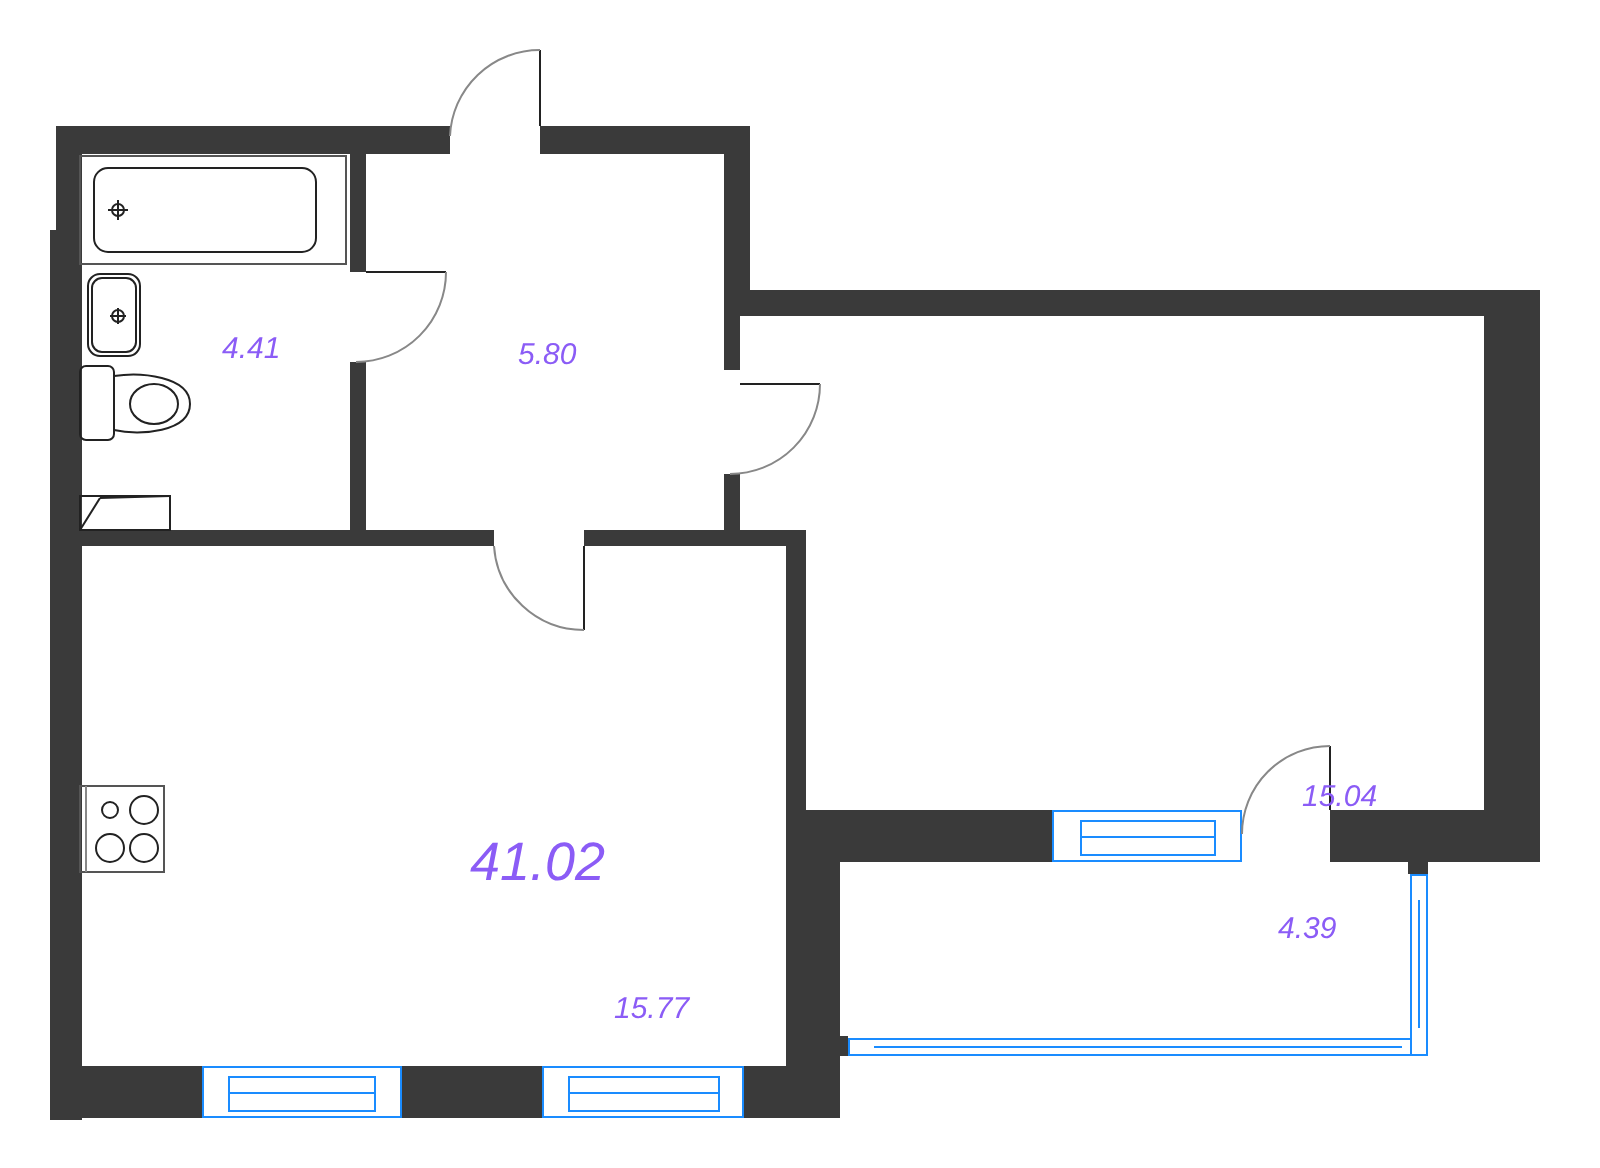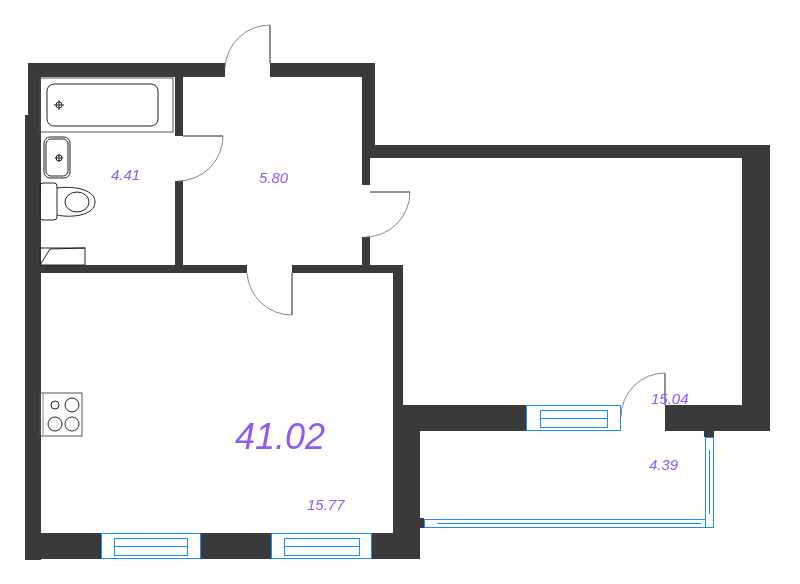--- a/index.html
+++ b/index.html
@@ -3,21 +3,21 @@
 <meta charset="utf-8">
 <style>
   html, body { margin: 0; padding: 0; background: #ffffff; }
   body { width: 800px; height: 584px; position: relative; overflow: hidden; font-family: "Liberation Sans", sans-serif; }
   .plan { position: absolute; left: 0; top: 0; width: 800px; height: 584px; }
   .wall { position: absolute; background: #3a3a3a; }
   .win { position: absolute; background: #ffffff; border: 1px solid #1a8cff; box-sizing: border-box; }
   .win .inner { position: absolute; border: 1px solid #1a8cff; box-sizing: border-box; }
   .label { position: absolute; font-style: italic; color: #8b5cf6; white-space: nowrap; }
   .lbl-sm { font-size: 15px; }
-  .lbl-lg { font-size: 36px; }
+  .lbl-lg { font-size: 27px; }
   svg.overlay { position: absolute; left: 0; top: 0; }
 </style>
 </head>
 <body>
 
 <div class="plan">
 
   <div class="wall" style="left:28px;top:63px;width:13px;height:497px;"></div>
   <div class="wall" style="left:25px;top:115px;width:6px;height:445px;"></div>
 
@@ -133,15 +133,15 @@
       <circle cx="55" cy="424" r="7"></circle>
       <circle cx="72" cy="424" r="7"></circle>
     </g>
   </svg>
 
   <span class="label lbl-sm" style="left:111px;top:166px;">4.41</span>
   <span class="label lbl-sm" style="left:259px;top:169px;">5.80</span>
   <span class="label lbl-sm" style="left:651px;top:350px;margin-top:40px;">15.04</span>
   <span class="label lbl-lg" style="left:235px;top:416px;">41.02</span>
   <span class="label lbl-sm" style="left:307px;top:484px;margin-top:12px;">15.77</span>
-  <span class="label lbl-sm" style="left:639px;top:456px;margin-left:10px;">4.39</span>
+  <span class="label lbl-sm" style="left:639px;top:456px;">4.39</span>
 
 </div>
 
 </body></html>

